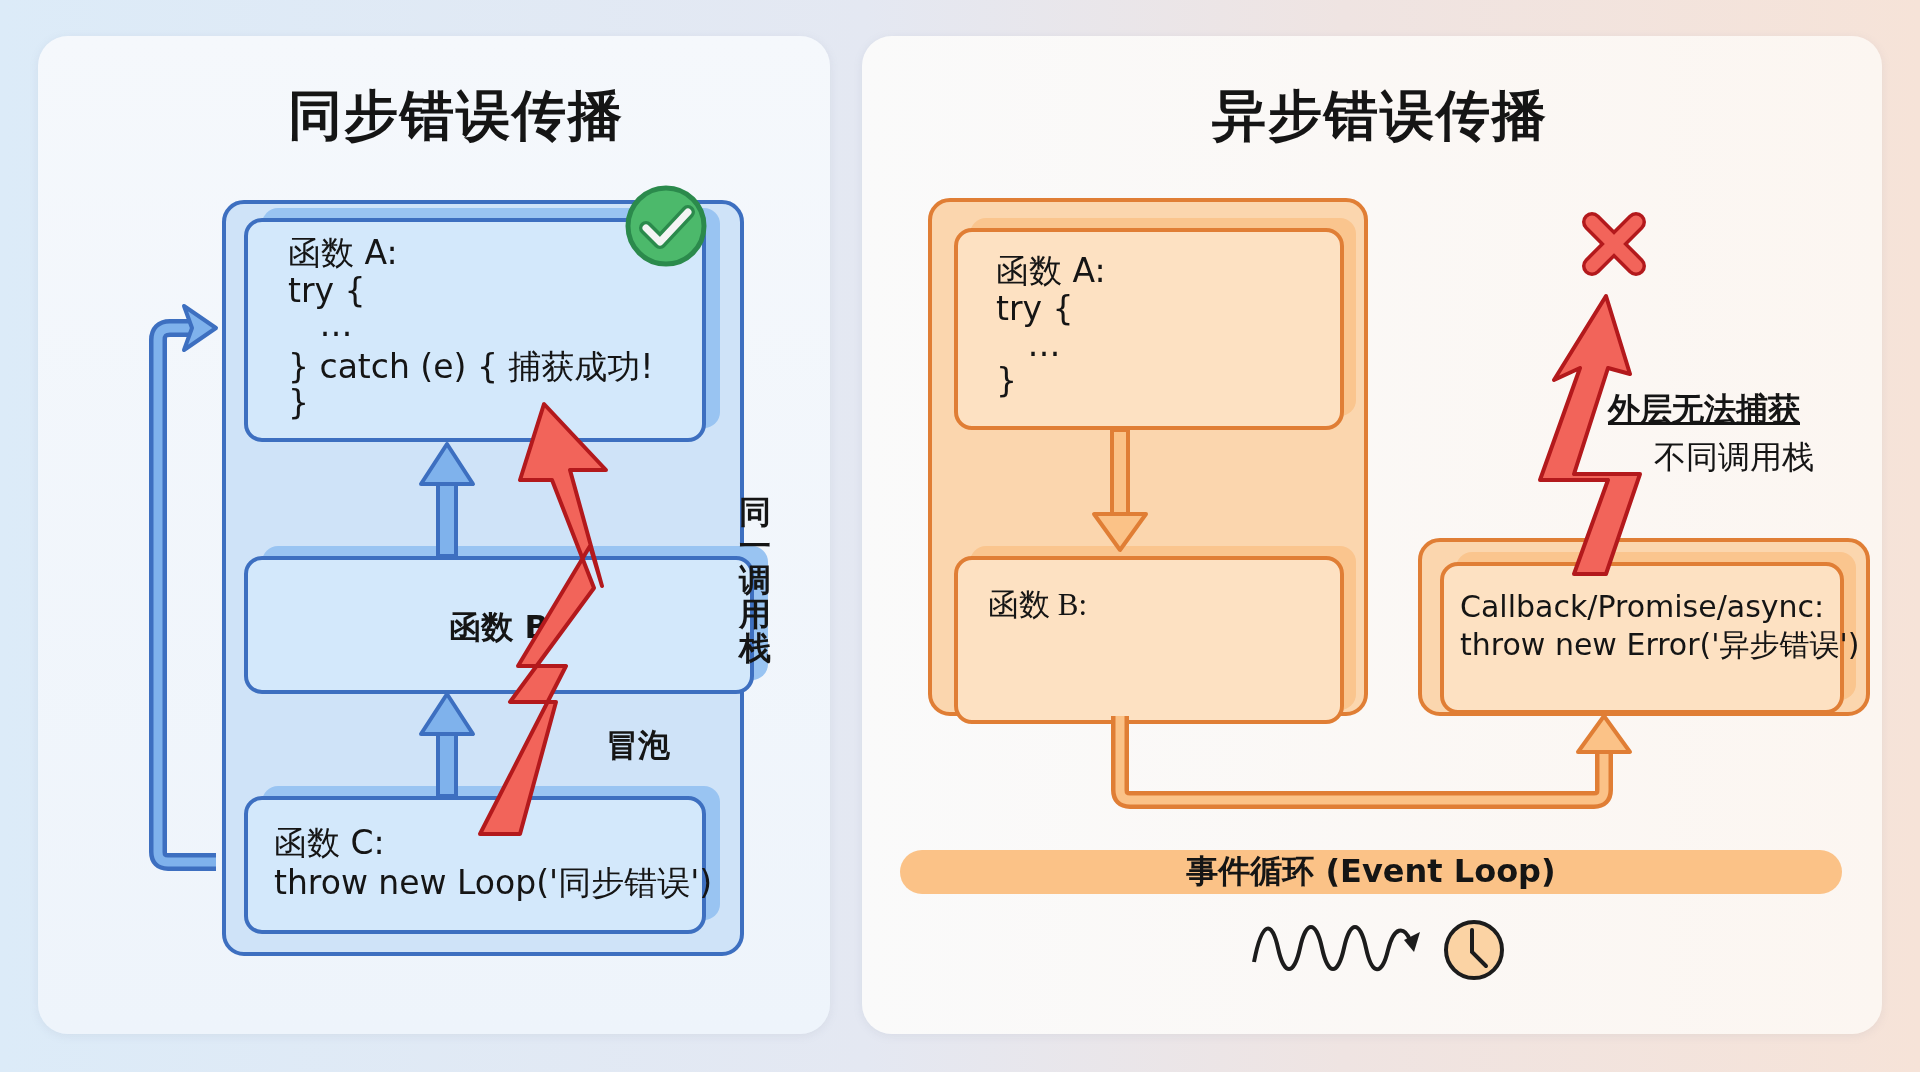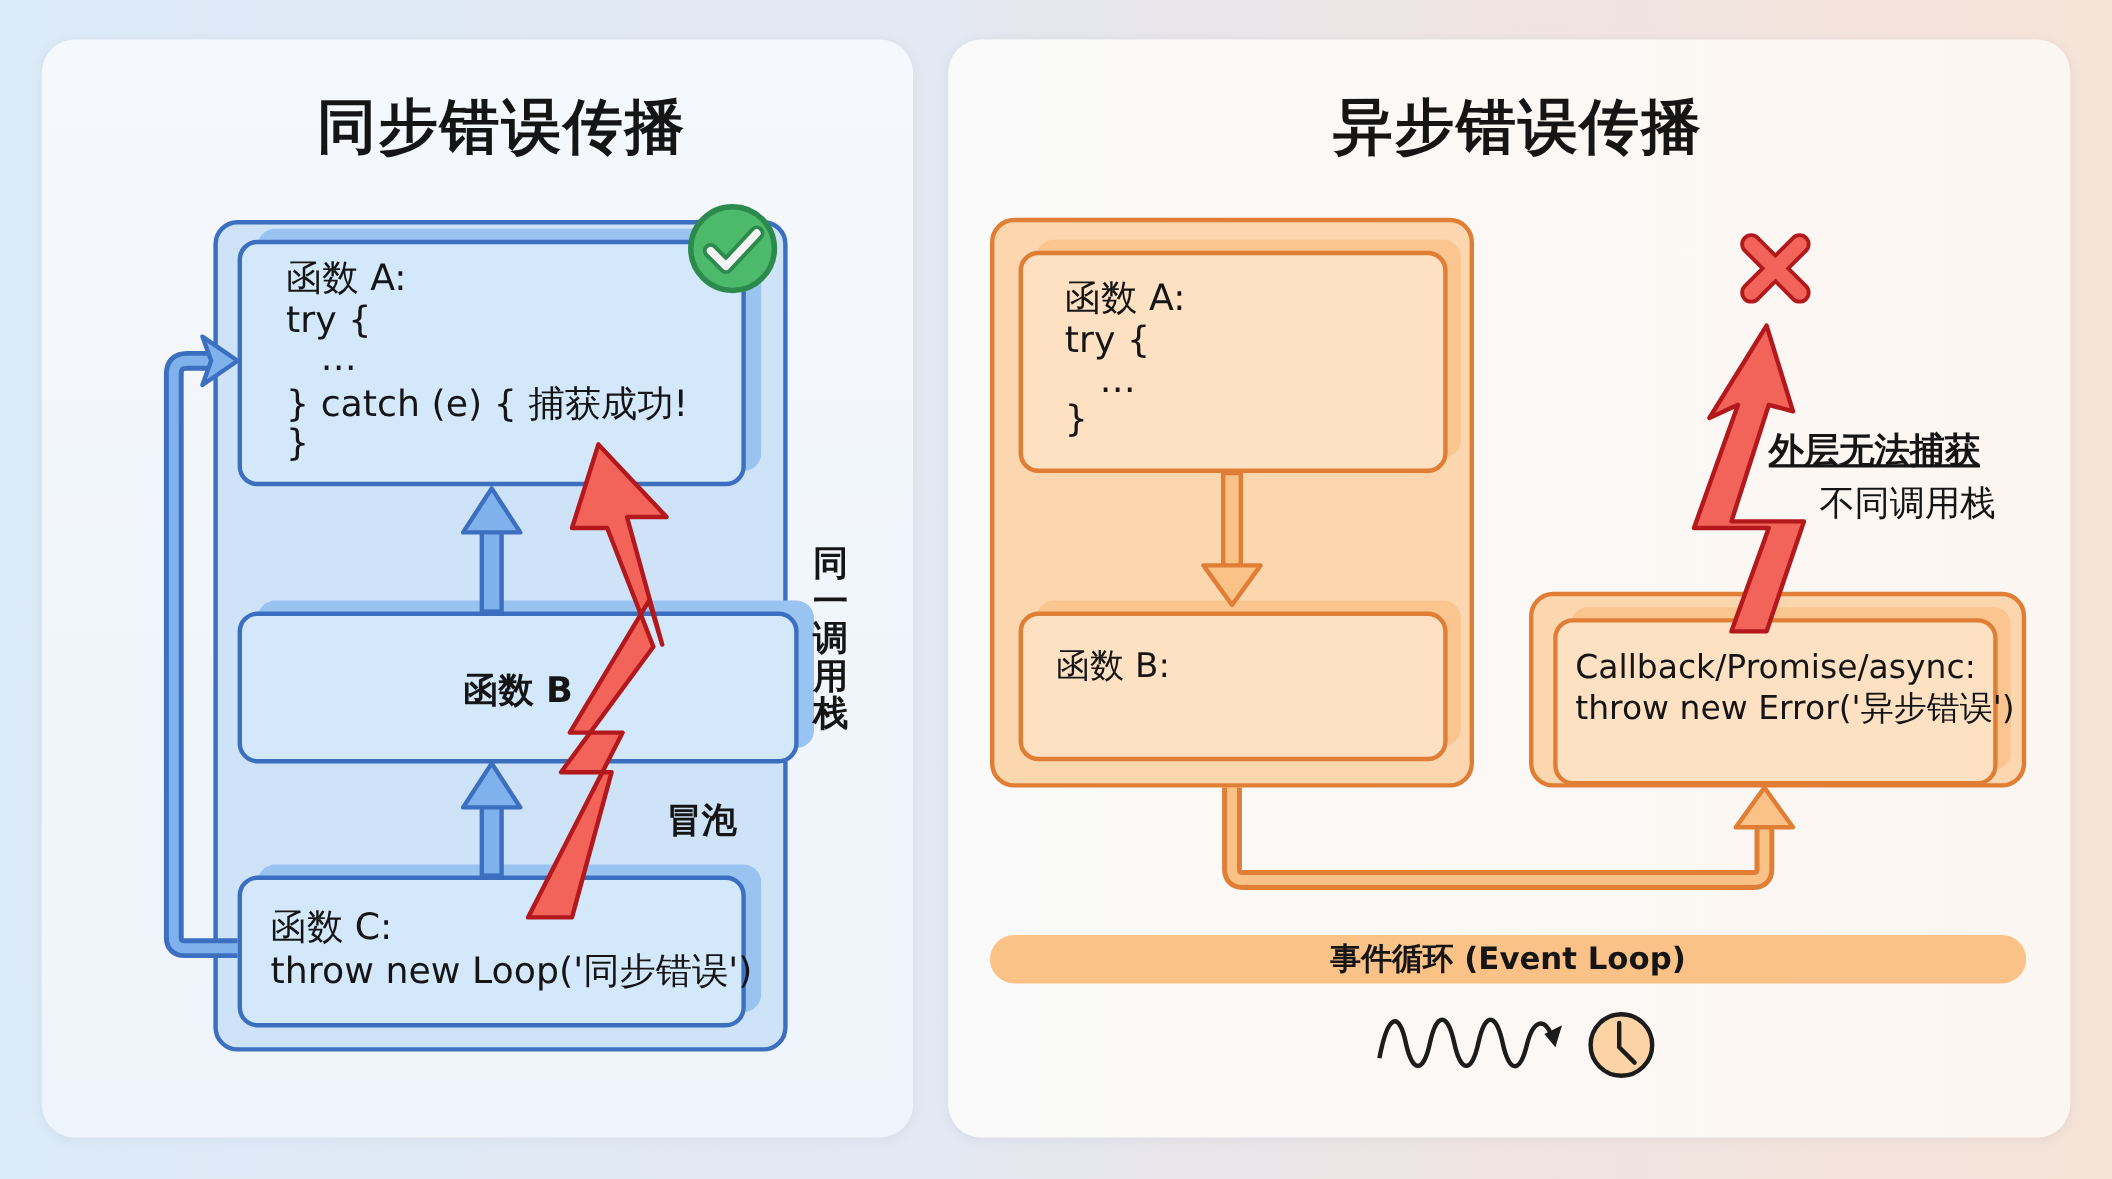--- a/index.html
+++ b/index.html
@@ -7,28 +7,28 @@
     background:linear-gradient(90deg,#dcebf8 0%,#e4e8f2 45%,#efe4e2 70%,#f6e3d8 100%);
     font-family:"DejaVu Sans","Liberation Sans",sans-serif;color:#151515;}
   .panel{position:absolute;top:36px;height:998px;border-radius:30px;
     box-shadow:0 2px 10px rgba(120,130,160,0.12);}
   #panel-left{left:38px;width:792px;background:linear-gradient(180deg,#f5f8fc 0%,#eef4fb 100%);}
   #panel-right{left:862px;width:1020px;background:linear-gradient(90deg,#fafafa 0%,#fcf6f1 100%);}
   .ptitle{position:absolute;top:80px;font-size:54px;font-weight:bold;letter-spacing:2px;white-space:nowrap;}
   #title-left{left:288px;}
   #title-right{left:1212px;}
   svg.overlay{position:absolute;left:0;top:0;width:1920px;height:1072px;pointer-events:none;}
-  .box{position:absolute;box-sizing:border-box;border-radius:18px;}
+  .box{position:absolute;box-sizing:border-box;border-radius:18px;margin-left:28px;}
   .bbox{background:#d3e8fb;border:4px solid #3d6fc0;box-shadow:16px -12px 0 -2px #99c4f2;}
   .obox{background:#fde1c2;border:4px solid #e07e35;box-shadow:14px -12px 0 -2px #fac58e;}
   .code{font-size:33px;line-height:38px;white-space:pre;position:absolute;}
   .lbl{position:absolute;font-size:32px;white-space:nowrap;}
   .vtext{position:absolute;left:738px;top:495px;font-size:32px;font-weight:bold;line-height:34px;width:34px;text-align:center;}
   #event-loop-bar{position:absolute;left:900px;top:850px;width:942px;height:44px;border-radius:22px;
-    background:#fbc287;display:flex;align-items:center;justify-content:center;font-size:28px;font-weight:bold;}
+    background:#fbc287;display:flex;align-items:center;justify-content:center;font-size:32px;font-weight:bold;}
 </style>
 </head>
 <body>
 
 <div class="panel" id="panel-left"></div>
 <div class="panel" id="panel-right"></div>
 
 <div class="ptitle" id="title-left">同步错误传播</div>
 <div class="ptitle" id="title-right">异步错误传播</div>
 
@@ -62,21 +62,21 @@
 
 <div class="box" style="left:900px;top:198px;width:440px;height:518px;background:#fbd6ae;border:4px solid #e07e35;border-radius:22px;"></div>
 
 <div class="box obox" style="left:926px;top:228px;width:390px;height:202px;">
   <div class="code" style="left:38px;top:20px;">函数 A:</div>
   <div class="code" style="left:38px;top:58px;">try {</div>
   <div class="code" style="left:38px;top:94px;">   …</div>
   <div class="code" style="left:38px;top:130px;">}</div>
 </div>
 
-<div class="box obox" style="left:926px;top:556px;width:390px;height:136px;">
+<div class="box obox" style="left:926px;top:556px;width:390px;height:168px;font-family:Liberation Serif, serif;">
   <div class="code" style="left:30px;top:26px;font-size:31px;">函数 B:</div>
 </div>
 
 <div class="box" style="left:1390px;top:538px;width:452px;height:178px;background:#fbd6ae;border:4px solid #e07e35;border-radius:22px;"></div>
 <div class="box obox" style="left:1412px;top:562px;width:404px;height:152px;">
   <div class="code" style="left:16px;top:22px;font-size:30px;">Callback/Promise/async:</div>
   <div class="code" style="left:16px;top:60px;font-size:30px;">throw new Error('异步错误')</div>
 </div>
 
 <div class="lbl" style="left:1608px;top:388px;font-weight:bold;text-decoration:underline;">外层无法捕获</div>

